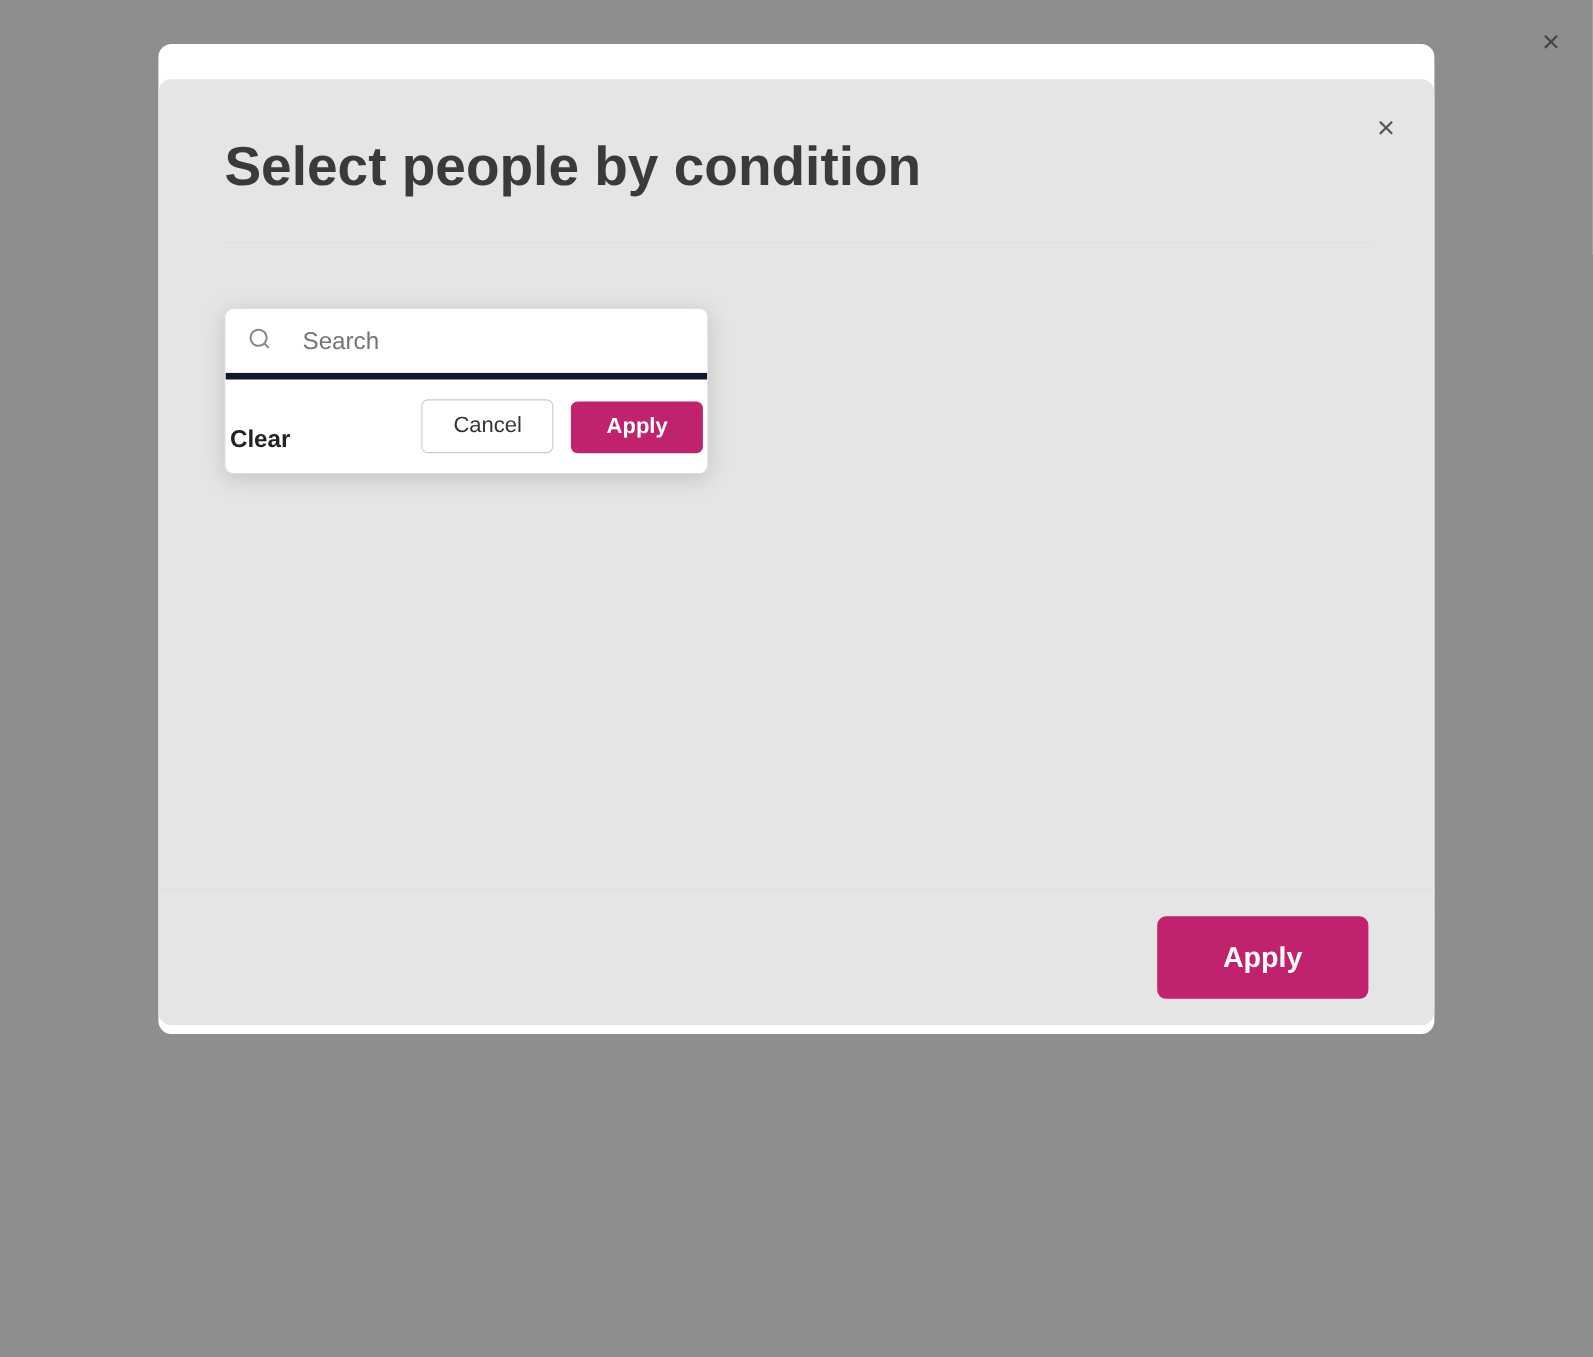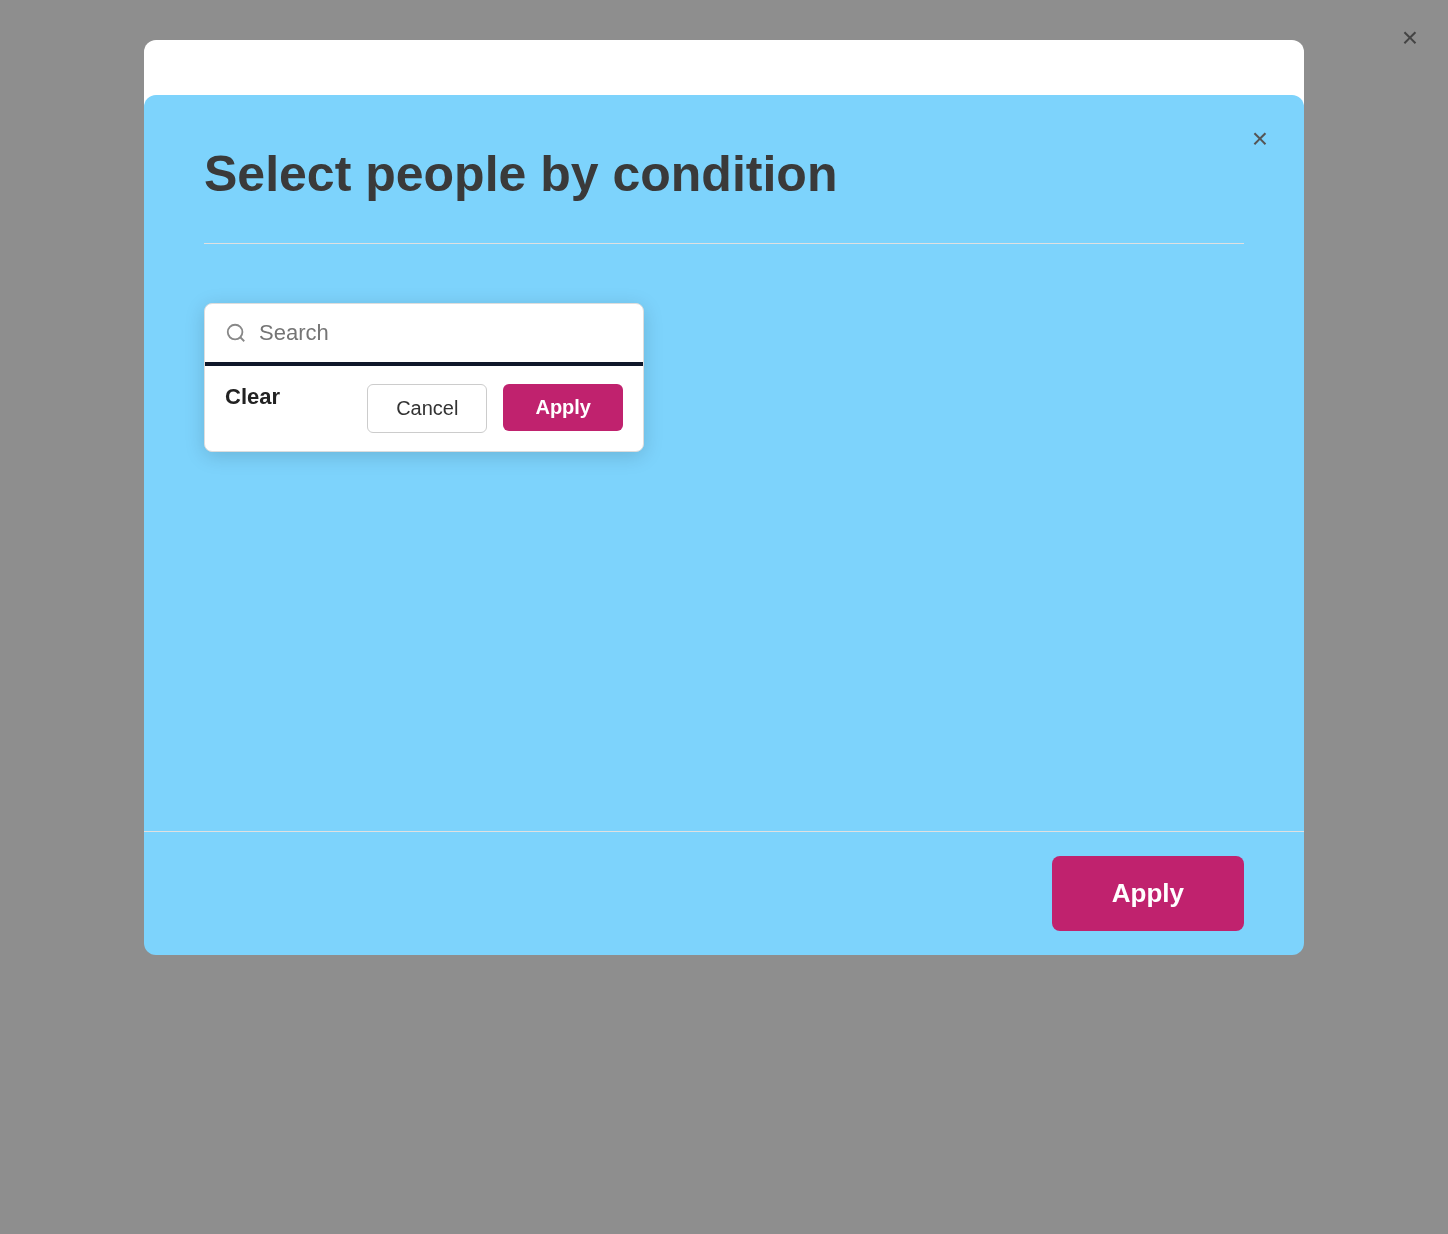--- a/index.html
+++ b/index.html
@@ -126,25 +126,25 @@
       color: #444;
       display: flex;
       align-items: center;
       justify-content: center;
       z-index: 10;
     }
 
     
     .main-modal {
       position: absolute;
-      top: 95px;
+      top: 72px;
       left: 50%;
       transform: translateX(-50%);
       width: 1160px;
-      background: #7dd3fc;
+      background: #e5e5e5;
       border-radius: 12px;
       z-index: 20;
       min-height: 860px;
     }
 
     .main-modal-header {
       padding: 50px 60px 30px;
       position: relative;
       border-bottom: none;
     }
@@ -191,24 +191,24 @@
       background: white;
       border: 1px solid #ddd;
       border-radius: 8px;
       box-shadow: 0 4px 20px rgba(0,0,0,0.15);
       z-index: 30;
       overflow: hidden;
     }
 
     .dropdown-search {
       display: flex;
-      align-items: center;
+      align-items: flex-start;
       padding: 16px 20px;
-      border-bottom: 4px solid #0f172a;
-      gap: 12px;
+      border-bottom: 6px solid #0f172a;
+      gap: 28px;
     }
 
     .search-icon-svg {
       color: #888;
       flex-shrink: 0;
     }
 
     .dropdown-search input {
       border: none;
       outline: none;
@@ -278,22 +278,22 @@
     }
 
     .dropdown-item-count {
       font-size: 20px;
       color: #888;
       margin-left: 6px;
     }
 
     .dropdown-footer {
       display: flex;
-      align-items: flex-start;
-      padding: 18px 20px;
+      align-items: flex-end;
+      padding: 18px 4px;
       gap: 16px;
     }
 
     .clear-label {
       font-size: 22px;
       font-weight: 700;
       color: #222;
       cursor: pointer;
       margin-right: auto;
     }

